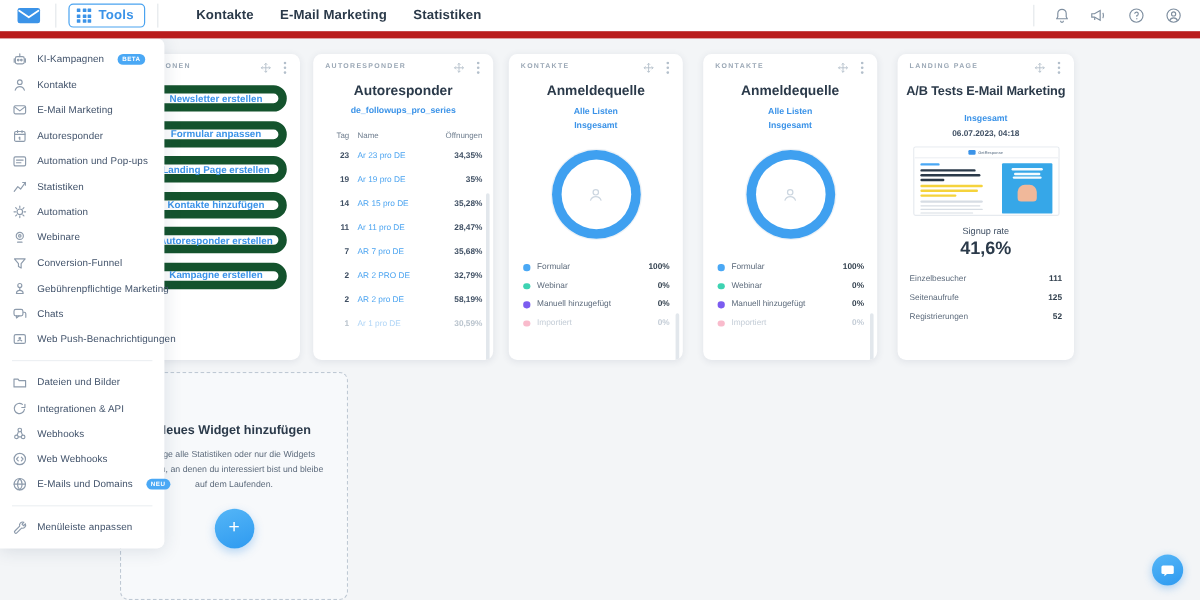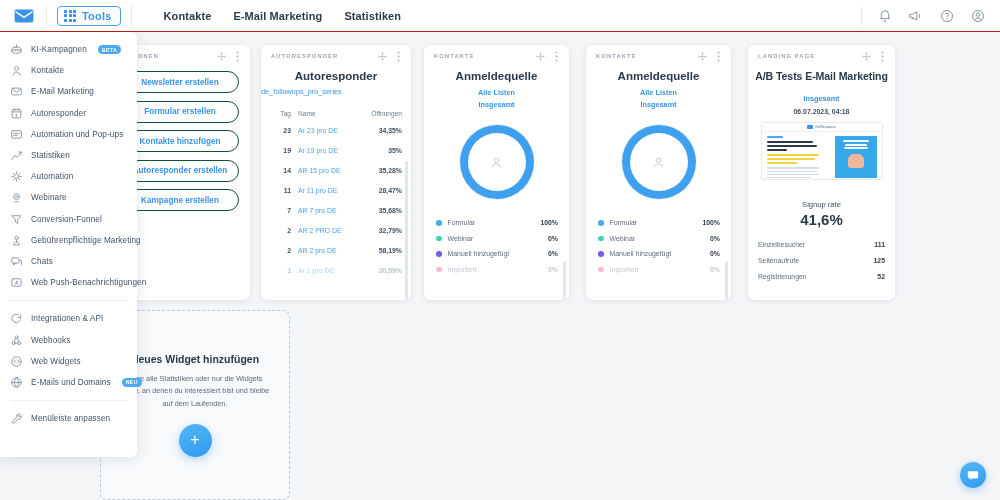--- a/index.html
+++ b/index.html
@@ -7,21 +7,21 @@
     width: 1000px; height: 500px;
     font-family: "Liberation Sans", sans-serif;
     background: #f3f5f7;
     overflow: hidden;
   }
 
   
   .topbar {
     position: absolute; top: 0; left: 0; width: 1000px; height: 32px;
     background: #ffffff; display: flex; align-items: center;
-    border-bottom: 1px solid #b91c1c; z-index: 40;
+    border-bottom: 6px solid #b91c1c; z-index: 40;
   }
   .logo-mail { margin-left: 12px; width: 24px; height: 24px; display:flex; align-items:center; justify-content:center; }
   .topbar-sep { width:1px; height:20px; background:#e4e8ec; margin:0 10px; }
   .tools-btn {
     display:flex; align-items:center; gap:6px;
     border:1px solid #4aa3f0; border-radius:4px;
     padding:3px 8px 3px 6px; background:#fff; position:relative;
   }
   .tools-btn .label { color:#3b93e8; font-size:11px; font-weight:bold; letter-spacing:.2px; }
   .grid-icon { display:grid; grid-template-columns:repeat(3,3px); grid-template-rows:repeat(3,3px); gap:1.5px; }
@@ -62,29 +62,29 @@
   .card-kicker {
     font-size:5.8px; color:#9aa7b5; letter-spacing:1.1px; font-weight:bold;
   }
   .card-tools { margin-left:auto; display:flex; align-items:center; gap:7px; color:#b3bfcb; }
   .move-ic, .dots-ic { width:9px; height:9px; display:flex; align-items:center; justify-content:center; }
 
   
   #card-actions { left:110px; top:13px; width:140px; height:255px; }
   .action-btn {
     margin:0 auto 7.5px auto; width:118px; height:22px;
-    border:1px solid #14532d; border-radius:11px; background:#fff;
+    border:7px solid #14532d; border-radius:11px; background:#fff;
     color:#3b93e8; font-size:8.2px; font-weight:bold;
     display:flex; align-items:center; justify-content:center; cursor:pointer;
   }
 
   
   #card-autoresponder { left:261px; top:13px; width:150px; height:255px; }
   .ar-title { text-align:center; font-size:11.5px; font-weight:bold; color:#2b3a4a; margin-top:3px; }
-  .ar-sub { font-size:7.3px; font-weight:normal; color:#3b93e8; margin-top:5px; }
+  .ar-sub { text-align:center; font-size:7.3px; font-weight:bold; color:#3b93e8; margin-top:5px; }
   .ar-table { margin-top:14px; padding:0 9px 0 10px; }
   .ar-hrow { display:flex; font-size:6.6px; color:#6e7d8e; padding-bottom:3px; }
   .ar-h-tag { width:20px; text-align:right; }
   .ar-h-name { margin-left:7px; flex:1; }
   .ar-h-open { text-align:right; }
   .ar-row { display:flex; align-items:center; font-size:6.9px; height:20px; }
   .ar-tag { width:20px; text-align:right; font-weight:bold; color:#3f4f63; }
   .ar-name { margin-left:7px; flex:1; color:#4aa3f0; }
   .ar-open { text-align:right; font-weight:bold; color:#3f4f63; }
   .ar-row.faded .ar-tag, .ar-row.faded .ar-open { color:#b9c3cd; }
@@ -139,21 +139,21 @@
   .ab-th-left { flex:1; }
   .ab-line { height:1.6px; background:#d7dde4; border-radius:1px; margin-bottom:1.6px; }
   .ab-head-line { height:2.4px; background:#2b3a4a; border-radius:1px; margin-bottom:1.6px; }
   .ab-high { height:2.4px; background:#f5d33c; border-radius:1px; margin-bottom:1.6px; }
   .ab-th-right {
     width:42px; height:42px; background:#36a7e8; border-radius:1px;
     display:flex; flex-direction:column; align-items:center; padding-top:4px;
   }
   .ab-th-r-line { width:26px; height:2px; background:#fff; border-radius:1px; margin-bottom:1.5px; opacity:.95; }
   .ab-person { width:16px; height:14px; background:#f0b89a; border-radius:6px 6px 3px 3px; margin-top:3px; }
-  .ab-rate-label { text-align:center; font-size:7.6px; color:#3f4f63; margin-top:20px; }
+  .ab-rate-label { text-align:center; font-size:7.6px; color:#3f4f63; margin-top:8px; }
   .ab-rate-val { text-align:center; font-size:15px; font-weight:bold; color:#2b3a4a; margin-top:2px; }
   .ab-stats { margin-top:8px; padding:0 10px; }
   .ab-srow { display:flex; align-items:center; height:16px; font-size:6.9px; }
   .ab-s-name { color:#5d6b7c; flex:1; }
   .ab-s-val { font-weight:bold; color:#33414f; }
 
   
   #add-widget {
     position:absolute; left:100px; top:278px; width:190px; height:190px;
     border:1.4px dashed #bfc9d4; border-radius:7px; background:#f7f9fb;
@@ -257,21 +257,22 @@
           <svg width="3" height="11" viewBox="0 0 3 11" fill="#b3bfcb">
               <circle cx="1.5" cy="1.5" r="1.1"></circle>
               <circle cx="1.5" cy="5.5" r="1.1"></circle>
               <circle cx="1.5" cy="9.5" r="1.1"></circle>
             </svg>
         </span>
       </span>
     </div>
     <div style="padding-top:4px;">
       <div class="action-btn">Newsletter erstellen</div>
-      <div class="action-btn">Formular erstellen</div>
+      <div class="action-btn">Formular anpassen</div>
+      <div class="action-btn">Landing Page erstellen</div>
       <div class="action-btn">Kontakte hinzufügen</div>
       <div class="action-btn">Autoresponder erstellen</div>
       <div class="action-btn">Kampagne erstellen</div>
     </div>
   </div>
 
   <div class="card" id="card-autoresponder">
     <div class="card-head">
       <span class="card-kicker">AUTORESPONDER</span>
       <span class="card-tools">
@@ -644,20 +645,28 @@
           </svg>
         </span>
         <span class="sb-label">Web Push-Benachrichtigungen</span>
       </div>
     </div>
   <div class="sb-sep"></div>
   <div id="sb-group-2">
       <div class="sb-item">
         <span class="sb-ic">
           <svg width="13" height="13" viewBox="0 0 14 14" stroke="#8d9bac" stroke-width="1.05" fill="none" stroke-linecap="round" stroke-linejoin="round">
+            <path d="M1.8 4.2h3.6l1 1.4h5.8v5.6H1.8z"></path>
+          </svg>
+        </span>
+        <span class="sb-label">Dateien und Bilder</span>
+      </div>
+      <div class="sb-item">
+        <span class="sb-ic">
+          <svg width="13" height="13" viewBox="0 0 14 14" stroke="#8d9bac" stroke-width="1.05" fill="none" stroke-linecap="round" stroke-linejoin="round">
             <path d="M9.4 3.2a4.6 4.6 0 1 0 1.8 4.4"></path>
             <path d="M11.6 3.2v2.8H8.8"></path>
           </svg>
         </span>
         <span class="sb-label">Integrationen &amp; API</span>
       </div>
       <div class="sb-item">
         <span class="sb-ic">
           <svg width="13" height="13" viewBox="0 0 14 14" stroke="#8d9bac" stroke-width="1.05" fill="none" stroke-linecap="round" stroke-linejoin="round">
             <circle cx="4" cy="9.8" r="1.6"></circle>
@@ -668,21 +677,21 @@
         </span>
         <span class="sb-label">Webhooks</span>
       </div>
       <div class="sb-item">
         <span class="sb-ic">
           <svg width="13" height="13" viewBox="0 0 14 14" stroke="#8d9bac" stroke-width="1.05" fill="none" stroke-linecap="round" stroke-linejoin="round">
             <circle cx="7" cy="7" r="5.1"></circle>
             <path d="M5.6 5.4L4.1 7l1.5 1.6M8.4 5.4L9.9 7 8.4 8.6"></path>
           </svg>
         </span>
-        <span class="sb-label">Web Widgets</span>
+        <span class="sb-label">Web Webhooks</span>
       </div>
       <div class="sb-item">
         <span class="sb-ic">
           <svg width="13" height="13" viewBox="0 0 14 14" stroke="#8d9bac" stroke-width="1.05" fill="none" stroke-linecap="round" stroke-linejoin="round">
             <circle cx="7" cy="7" r="5.1"></circle>
             <path d="M1.9 7h10.2M7 1.9c1.4 1.5 2.1 3.3 2.1 5.1S8.4 10.6 7 12.1C5.6 10.6 4.9 8.8 4.9 7S5.6 3.4 7 1.9z"></path>
           </svg>
         </span>
         <span class="sb-label">E-Mails und Domains</span>
         <span class="sb-badge">NEU</span>

